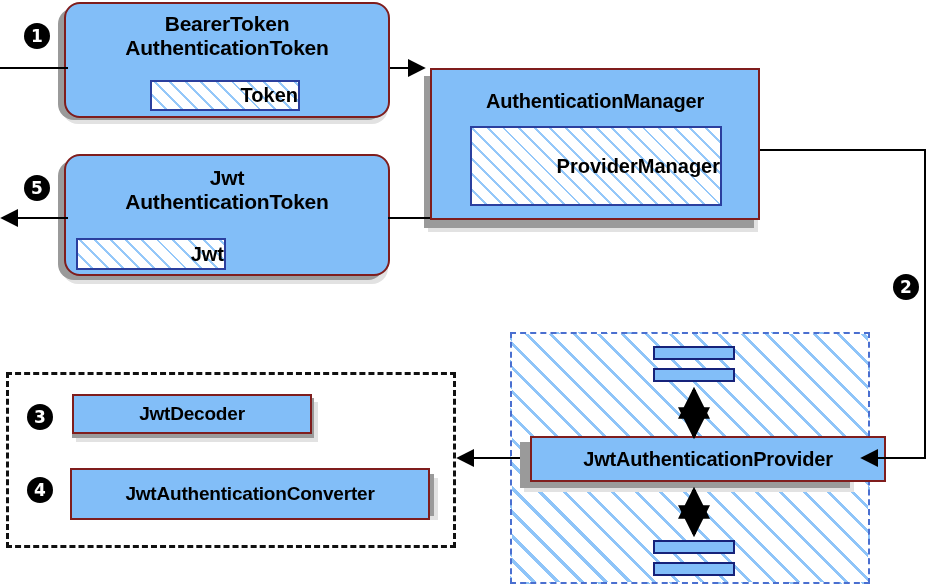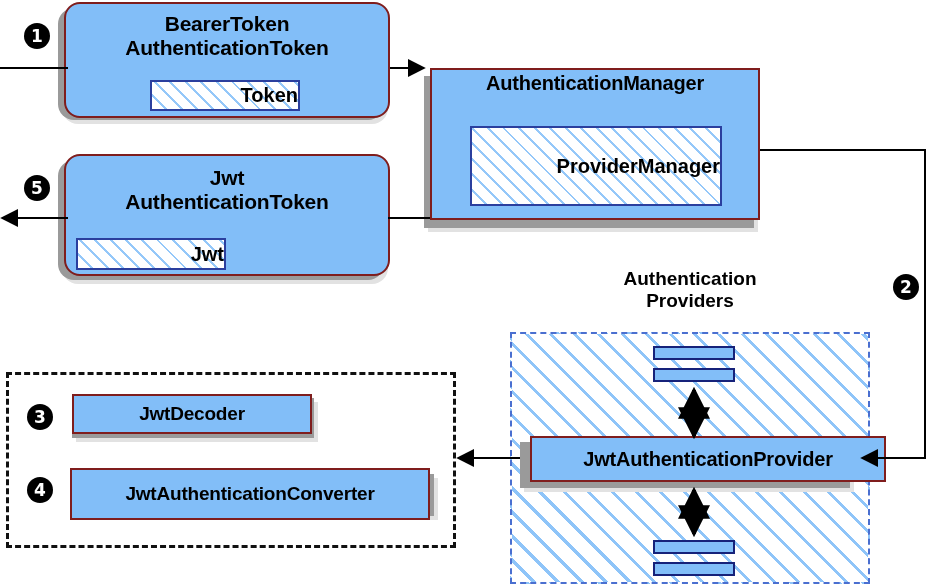--- a/index.html
+++ b/index.html
@@ -150,22 +150,20 @@
       <path d="M 694 390 L 694 436" stroke="#000" stroke-width="4" fill="none" marker-start="url(#ah2)" marker-end="url(#ah2)"></path>
     </g>
 
     <g>
       <path d="M 694 490 L 694 534" stroke="#000" stroke-width="4" fill="none" marker-start="url(#ah2)" marker-end="url(#ah2)"></path>
     </g>
   </svg>
 
   <div class="dashed-blue" style="left:510px;top:332px;width:360px;height:252px;"></div>
 
-  <div class="lbl-free" style="left:570px;top:268px;width:240px;font-size:19px;">Authentication
-Providers</div>
 
   <div class="mini-bar" style="left:653px;top:346px;width:82px;height:14px;"></div>
   <div class="mini-bar" style="left:653px;top:368px;width:82px;height:14px;"></div>
 
   <div class="mini-bar" style="left:653px;top:540px;width:82px;height:14px;"></div>
   <div class="mini-bar" style="left:653px;top:562px;width:82px;height:14px;"></div>
 
   <div class="shadow-light" style="left:524px;top:446px;width:330px;height:46px;"></div>
   <div class="shadow-dark" style="left:520px;top:442px;width:330px;height:46px;"></div>
   <div class="blue-box" style="left:530px;top:436px;width:356px;height:46px;justify-content:center;">
@@ -182,21 +180,21 @@
 
   <div class="shadow-light" style="left:76px;top:478px;width:362px;height:42px;"></div>
   <div class="shadow-dark" style="left:72px;top:474px;width:362px;height:42px;"></div>
   <div class="blue-box" style="left:70px;top:468px;width:360px;height:52px;justify-content:center;">
     <div class="box-title" style="font-size:19px;">JwtAuthenticationConverter</div>
   </div>
 
   <div class="shadow-light" style="left:428px;top:80px;width:330px;height:152px;"></div>
   <div class="shadow-dark" style="left:424px;top:76px;width:330px;height:152px;"></div>
   <div class="blue-box" style="left:430px;top:68px;width:330px;height:152px;">
-    <div class="box-title" style="font-size:20px;margin-top:2px;">AuthenticationManager</div>
+    <div class="box-title" style="font-size:20px;margin-top:20px;">AuthenticationManager</div>
   </div>
   <div class="hatch-box" style="left:470px;top:126px;width:252px;height:80px;font-size:20px;padding-left:21px;">
     <span>ProviderManager</span>
   </div>
 
   <div class="shadow-light rounded" style="left:62px;top:12px;width:326px;height:112px;"></div>
   <div class="shadow-dark rounded" style="left:58px;top:8px;width:326px;height:112px;"></div>
   <div class="blue-box rounded" style="left:64px;top:2px;width:326px;height:116px;">
     <div class="box-title" style="font-size:21px;margin-top:8px;">BearerToken
 AuthenticationToken</div>

